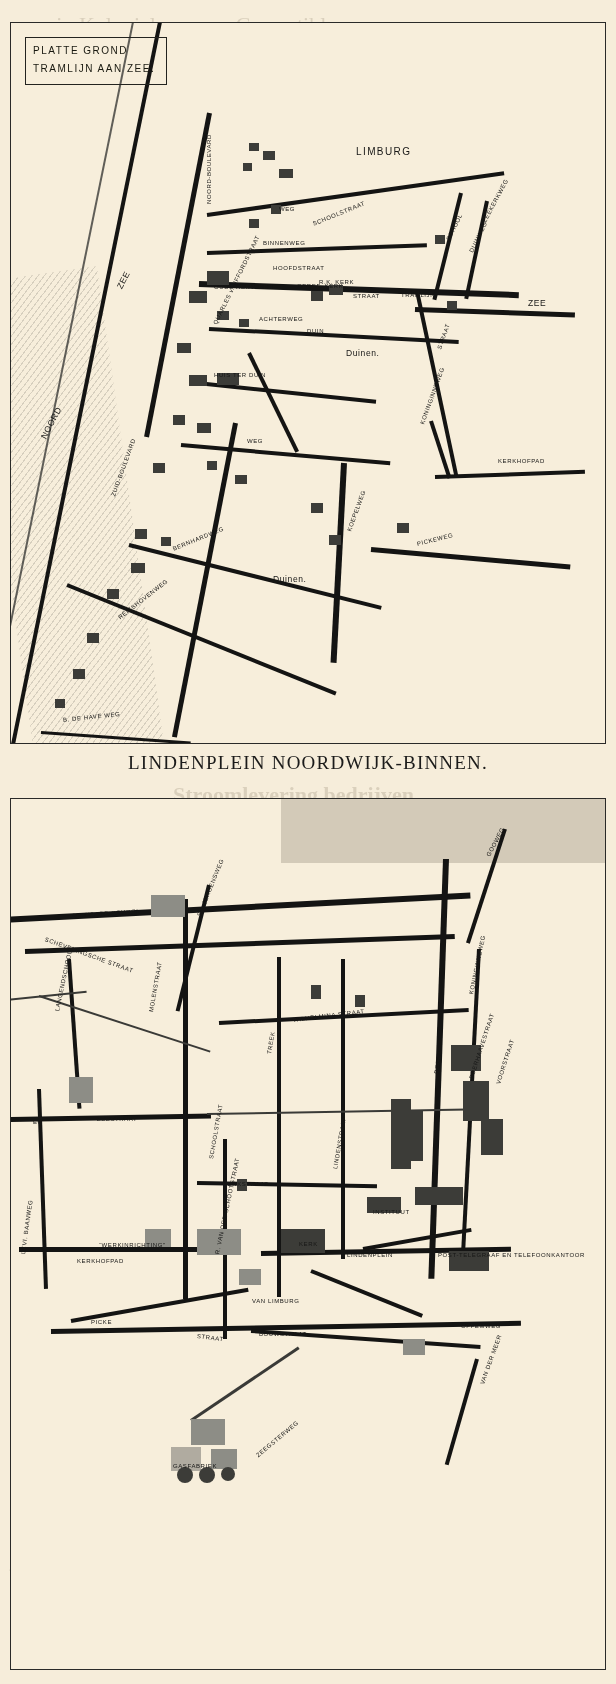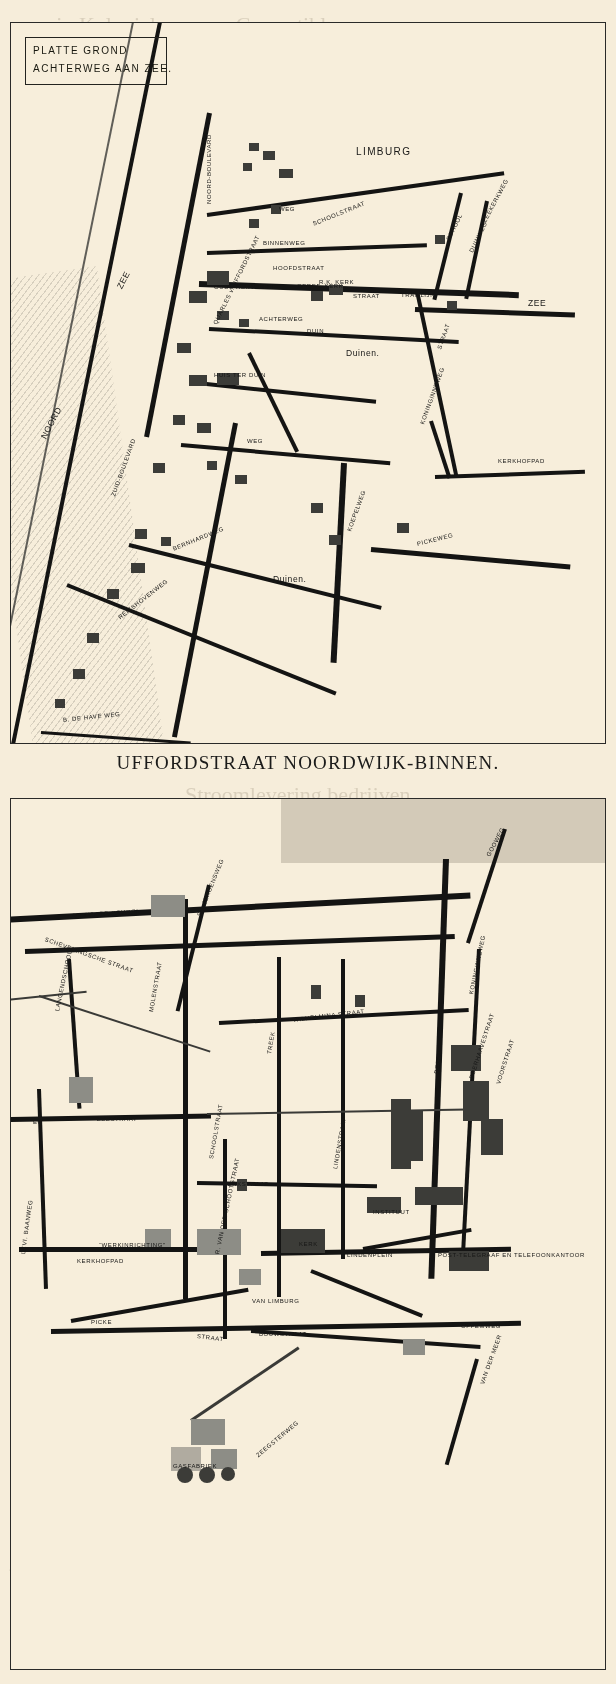--- a/index.html
+++ b/index.html
@@ -56,21 +56,21 @@
       <div class="ghost mid" style="left: 15px; top: 405px;">BEKENDE</div>
       <div class="ghost mid" style="left: 20px; top: 515px;">Adres   Noordwijk</div>
       <div class="ghost big" style="left: 30px; top: 545px;">A. DE GRAAFF</div>
       <div class="ghost mid" style="left: 330px; top: 605px;">NOORDWIJK-BINNEN</div>
       <div class="ghost sm" style="left: 20px; top: 625px;">TELEFOON-INTERCOMMUNAAL No. 13</div>
       <div class="ghost mid" style="left: 30px; top: 650px;">NOORDWIJK AAN ZEE.</div>
       <div class="ghost mid" style="left: 60px; top: 672px;">Noordwijker”.</div>
       <div class="ghost mid" style="left: 300px; top: 672px;">Verlag GADEZEITUNG</div>
       <div class="ghost mid" style="left: 25px; top: 690px;">Noordwijk Badcourant.</div>
       <div class="ghost mid" style="left: 260px; top: 692px;">Führer für das Seebad Noord</div>
-      <div class="ghost mid" style="left: 185px; top: 782px;">Stroomlevering bedrijven</div>
+      <div class="ghost mid" style="left: 173px; top: 782px; font-weight: bold;">Stroomlevering bedrijven</div>
       <div class="ghost mid" style="left: 160px; top: 805px;">Het geheele jaar geopend</div>
       <div class="ghost sm" style="left: 230px; top: 830px;">Bakkeveland</div>
       <div class="ghost big" style="left: 210px; top: 862px;">J. C. VAN GINKEL</div>
       <div class="ghost mid" style="left: 225px; top: 935px;">van Oost vermogen</div>
       <div class="ghost big" style="left: 230px; top: 1025px;">Sauer</div>
       <div class="ghost big" style="left: 400px; top: 1030px;">Lekker</div>
       <div class="ghost big" style="left: 185px; top: 1125px;">Sluitjes</div>
       <div class="ghost big" style="left: 10px; top: 1150px;">DUINEN,</div>
       <div class="ghost mid" style="left: 390px; top: 1155px;">dat bestaat</div>
       <div class="ghost mid" style="left: 310px; top: 1185px;">In een</div>
@@ -142,21 +142,21 @@
     <div class="blk d" style="left:300px;top:480px;width:12px;height:10px;"></div>
     <div class="blk d" style="left:318px;top:512px;width:12px;height:10px;"></div>
     <div class="blk d" style="left:386px;top:500px;width:12px;height:10px;"></div>
     <div class="blk d" style="left:424px;top:212px;width:10px;height:9px;"></div>
     <div class="blk d" style="left:436px;top:278px;width:10px;height:9px;"></div>
     <div class="blk d" style="left:238px;top:196px;width:10px;height:9px;"></div>
     <div class="blk d" style="left:260px;top:182px;width:10px;height:9px;"></div>
 
     <div class="corner-box" style="left:14px;top:14px;width:140px;height:46px;"></div>
     <div class="cap" id="zee-title-1" style="left:22px;top:22px;font-size:10px;letter-spacing:1.5px;">PLATTE GROND</div>
-    <div class="cap" id="zee-title-2" style="left:22px;top:40px;font-size:10px;letter-spacing:1.5px;">ACHTERWEG AAN ZEE.</div>
+    <div class="cap" id="zee-title-2" style="left:22px;top:40px;font-size:10px;letter-spacing:1.5px;">TRAMLIJN AAN ZEE.</div>
 
     <div id="zee-region-labels">
         <div class="lbl l" style="left: 345px; top: 123px; transform: rotate(0deg);">LIMBURG</div>
         <div class="lbl m" style="left: 335px; top: 325px; transform: rotate(0deg);">Duinen.</div>
         <div class="lbl m" style="left: 262px; top: 551px; transform: rotate(0deg);">Duinen.</div>
         <div class="lbl m" style="left: 108px; top: 260px; transform: rotate(-62deg);">ZEE</div>
         <div class="lbl m" style="left: 32px; top: 410px; transform: rotate(-62deg);">NOORD</div>
         <div class="lbl m" style="left: 517px; top: 275px; transform: rotate(0deg);">ZEE</div>
       </div>
     <div id="zee-street-labels">
@@ -183,21 +183,21 @@
         <div class="lbl s" style="left: 487px; top: 435px; transform: rotate(0deg);">KERKHOFPAD</div>
         <div class="lbl s" style="left: 102px; top: 470px; transform: rotate(-70deg);">ZUID-BOULEVARD</div>
         <div class="lbl s" style="left: 162px; top: 523px; transform: rotate(-22deg);">BERNHARDWEG</div>
         <div class="lbl s" style="left: 338px; top: 505px; transform: rotate(-70deg);">KOEPELWEG</div>
         <div class="lbl s" style="left: 406px; top: 518px; transform: rotate(-14deg);">PICKEWEG</div>
         <div class="lbl s" style="left: 108px; top: 592px; transform: rotate(-38deg);">REITSHOVENWEG</div>
         <div class="lbl s" style="left: 52px; top: 694px; transform: rotate(-6deg);">B. DE HAVE WEG</div>
       </div>
   </div>
 
-  <div class="panel-title">UFFORDSTRAAT NOORDWIJK-BINNEN.</div>
+  <div class="panel-title">LINDENPLEIN NOORDWIJK-BINNEN.</div>
 
   <div class="panel" id="panel-binnen">
 
     <div style="position:absolute;left:270px;top:-6px;width:330px;height:70px;background:rgba(120,110,95,.28);"></div>
 
     <div class="road" style="left:-10px;top:118px;width:470px;height:6px;transform:rotate(-3deg);"></div>
     <div class="road" style="left:14px;top:150px;width:430px;height:5px;transform:rotate(-2deg);"></div>
     <div class="road" style="left:0px;top:318px;width:200px;height:5px;transform:rotate(-1deg);"></div>
     <div class="road" style="left:8px;top:448px;width:210px;height:5px;transform:rotate(0deg);"></div>
     <div class="road" style="left:186px;top:382px;width:180px;height:4px;transform:rotate(1deg);"></div>

